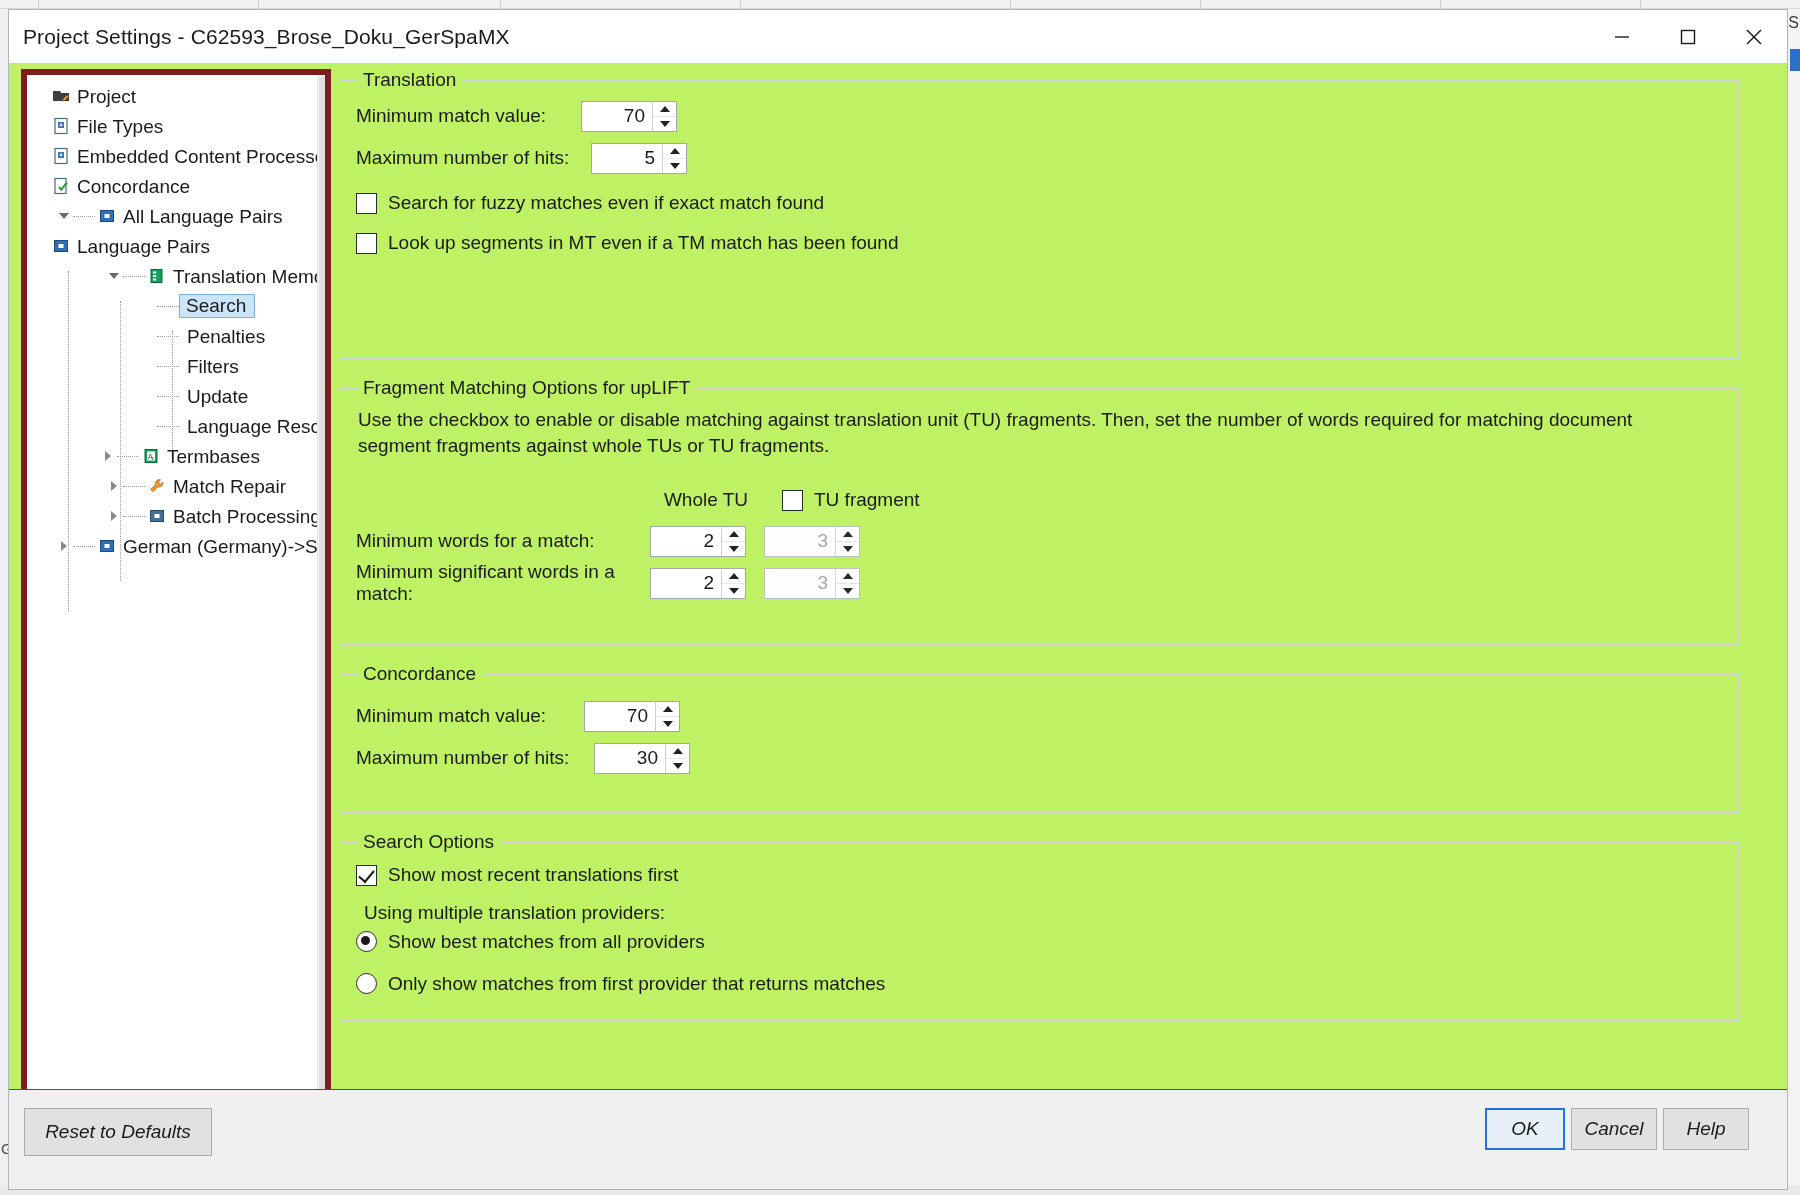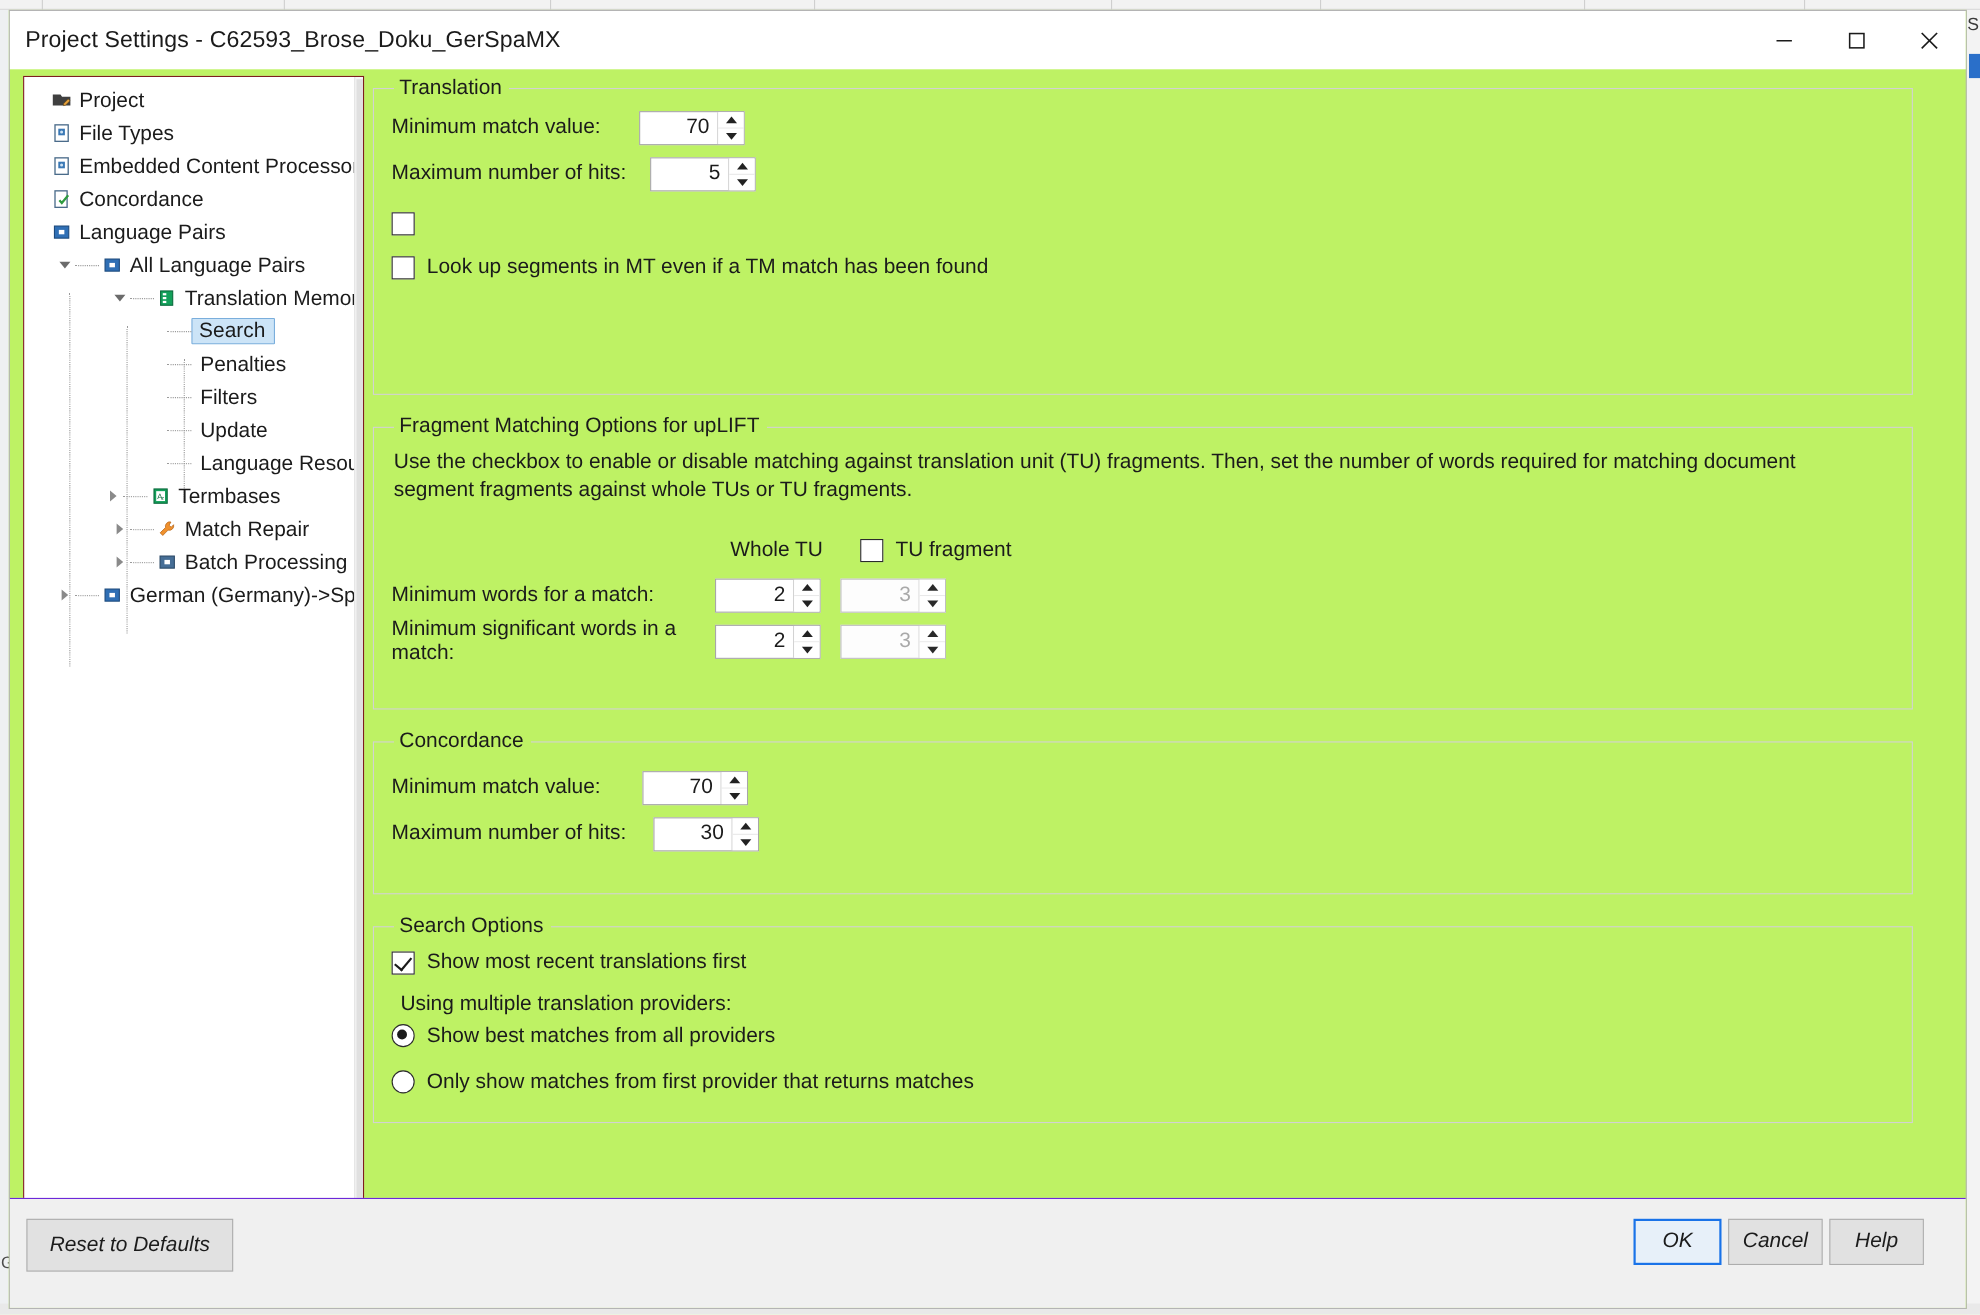--- a/index.html
+++ b/index.html
@@ -62,21 +62,21 @@
   }
   .win-btn svg { display: block; }
 
   .dlg-body { flex: 1; display: flex; position: relative; padding: 0; }
 
   
   .tree-wrap {
     position: absolute; left: 12px; top: 6px;
     width: 310px; height: 1060px;
     background: #ffffff;
-    border: 1px solid #7f1d1d;
+    border: 6px solid #7f1d1d;
     overflow: hidden;
   }
   .tree {
     position: relative;
     padding: 6px 0 0 0;
     font-size: 19px; color: #1b1b1b;
   }
   .tree-row {
     height: 30px; display: flex; align-items: center;
     white-space: nowrap; position: relative;
@@ -354,43 +354,43 @@
           <span class="expander"></span>
           <span class="ico">
             <svg width="18" height="18" viewBox="0 0 18 18">
               <rect x="3" y="1.5" width="11" height="15" fill="#fff" stroke="#4a6b8a" stroke-width="1.2"></rect>
               <path d="M7 10 l2.2 2.6 L15 5.5" fill="none" stroke="#2e9b3f" stroke-width="2"></path>
             </svg>
           </span>
           <span class="tree-label">Concordance</span>
         </div>
 
-        <div class="tree-row">
-          <span class="expander"></span>
-          <span class="ico">
-            <svg width="18" height="18" viewBox="0 0 18 18">
-              <rect x="2.5" y="3.5" width="13" height="11" fill="#2f6fb5" stroke="#1d4a7d" stroke-width="1"></rect>
-              <rect x="6.5" y="7" width="5" height="4" fill="#fff"></rect>
-            </svg>
-          </span>
-          <span class="tree-label">Language Pairs</span>
-        </div>
-
         <div class="tree-row" style="padding-left:28px;">
           <span class="expander">
               <span class="tri tri-down"></span>
             </span>
           <span class="connector"></span>
           <span class="ico">
             <svg width="18" height="18" viewBox="0 0 18 18">
               <rect x="2.5" y="3.5" width="13" height="11" fill="#2f6fb5" stroke="#1d4a7d" stroke-width="1"></rect>
               <rect x="6.5" y="7" width="5" height="4" fill="#fff"></rect>
             </svg>
           </span>
           <span class="tree-label">All Language Pairs</span>
+        </div>
+
+        <div class="tree-row">
+          <span class="expander"></span>
+          <span class="ico">
+            <svg width="18" height="18" viewBox="0 0 18 18">
+              <rect x="2.5" y="3.5" width="13" height="11" fill="#2f6fb5" stroke="#1d4a7d" stroke-width="1"></rect>
+              <rect x="6.5" y="7" width="5" height="4" fill="#fff"></rect>
+            </svg>
+          </span>
+          <span class="tree-label">Language Pairs</span>
         </div>
 
         <div class="tree-row" style="padding-left:78px;">
           <span class="expander">
               <span class="tri tri-down"></span>
             </span>
           <span class="connector"></span>
           <span class="ico">
             <svg width="18" height="18" viewBox="0 0 18 18">
               <rect x="3" y="2.5" width="11" height="13" fill="#13a05a" stroke="#0b6b3c" stroke-width="1"></rect>
@@ -520,20 +520,21 @@
                 </span>
               <span class="dn">
                   <span class="arrow-dn"></span>
                 </span>
             </span>
           </span>
         </div>
 
         <div class="cb-row" style="margin-top:6px;">
           <span class="cbox"></span>
+          <span class="cb-label">Search for fuzzy matches even if exact match found</span>
         </div>
 
 
         <div class="cb-row">
           <span class="cbox"></span>
           <span class="cb-label">Look up segments in MT even if a TM match has been found</span>
         </div>
       </fieldset>
 
       <fieldset class="group" style="height:268px;">

